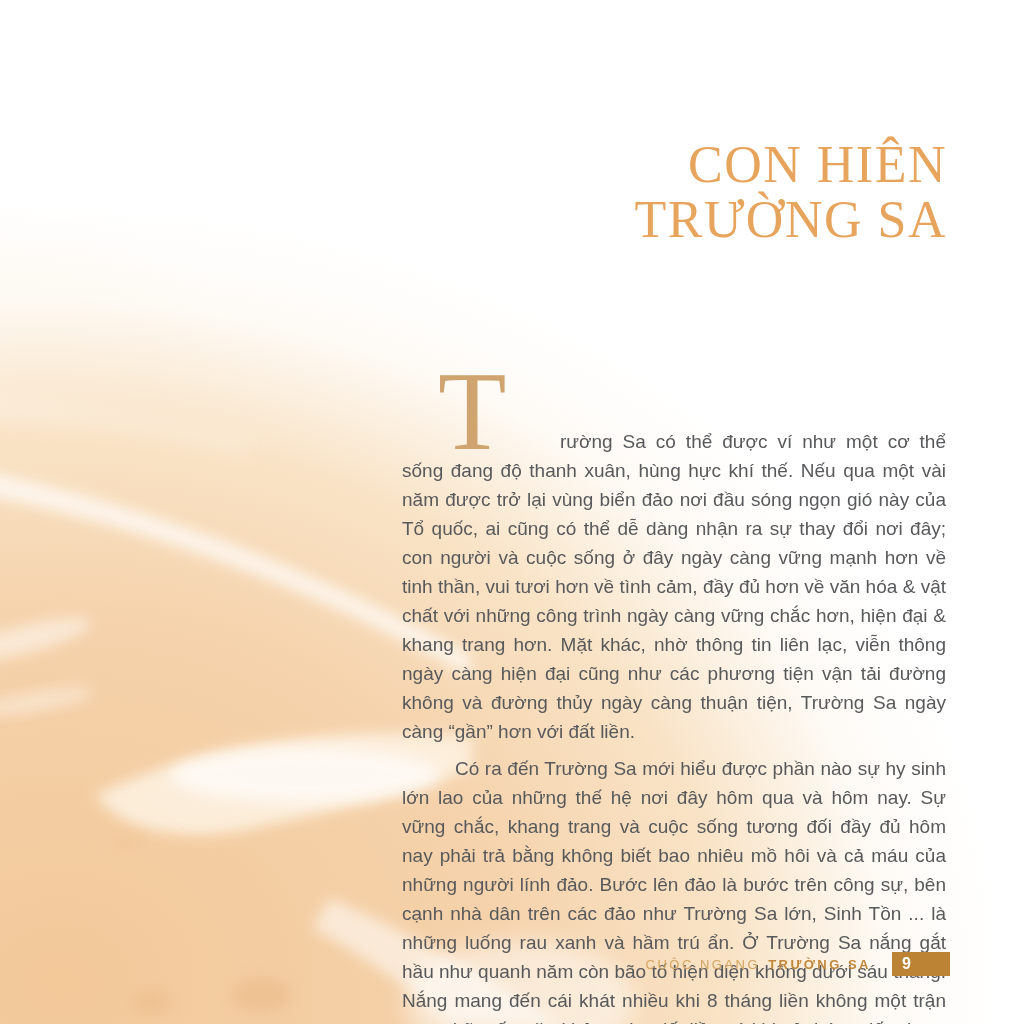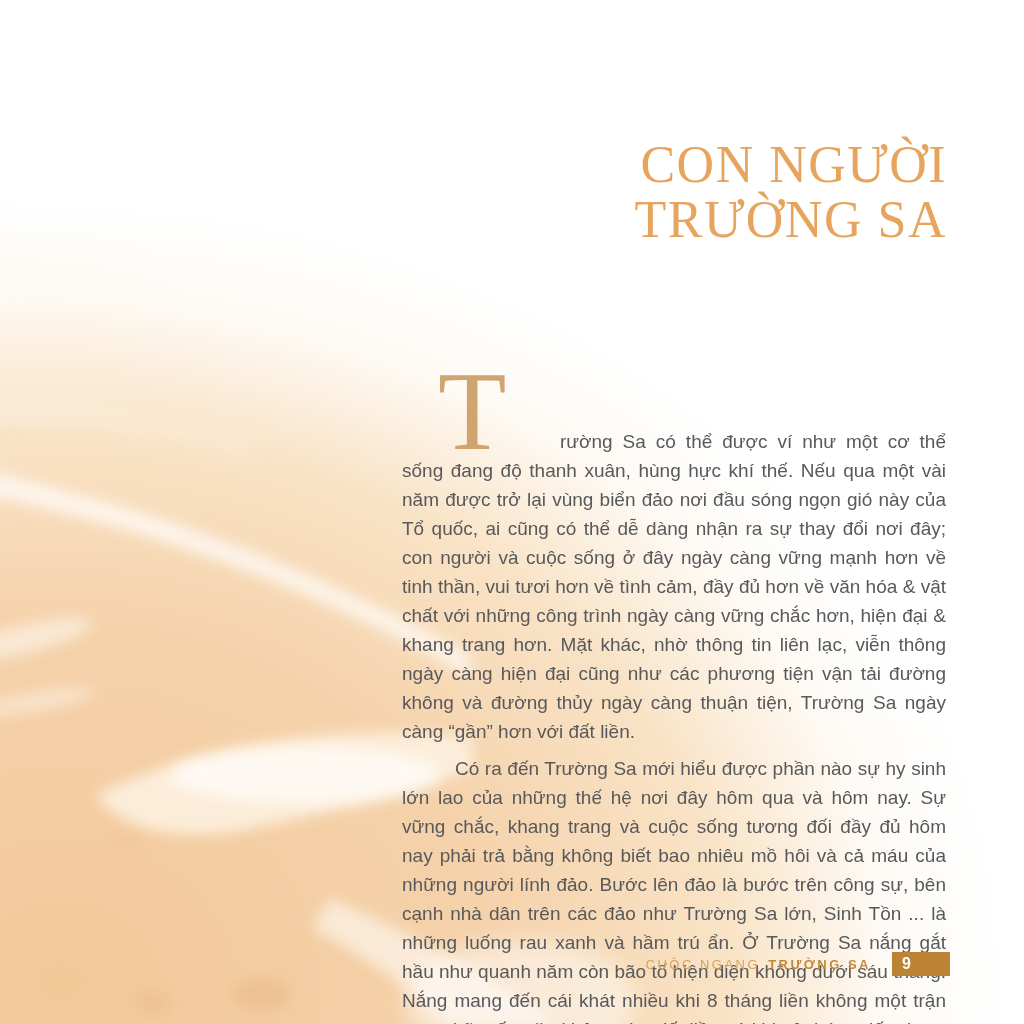--- a/index.html
+++ b/index.html
@@ -110,21 +110,21 @@
       <path d="M 330 898 C 400 928, 480 972, 560 1024 L 452 1024 C 398 978, 348 948, 312 928 Z" fill="#ffffff" opacity="0.55" filter="url(#soft)"></path>
       <ellipse cx="520" cy="1002" rx="115" ry="62" fill="#ffffff" opacity="0.5" filter="url(#softer)"></ellipse>
 
       <ellipse cx="262" cy="995" rx="30" ry="17" fill="#e8b684" opacity="0.5" filter="url(#soft)"></ellipse>
       <ellipse cx="152" cy="1002" rx="19" ry="11" fill="#e8b684" opacity="0.4" filter="url(#soft)"></ellipse>
       <ellipse cx="126" cy="842" rx="15" ry="8" fill="#eec092" opacity="0.35" filter="url(#soft)"></ellipse>
     </svg>
   </div>
 
   <header class="title">
-    <div>CON NGƯỜI</div>
+    <div>CON HIÊN</div>
     <div>TRƯỜNG SA</div>
   </header>
 
   <main class="article">
     <span class="dropcap">T</span>
     <p class="p1">rường Sa có thể được ví như một cơ thể sống đang độ thanh xuân, hùng hực khí thế. Nếu qua một vài năm được trở lại vùng biển đảo nơi đầu sóng ngọn gió này của Tổ quốc, ai cũng có thể dễ dàng nhận ra sự thay đổi nơi đây; con người và cuộc sống ở đây ngày càng vững mạnh hơn về tinh thần, vui tươi hơn về tình cảm, đầy đủ hơn về văn hóa &amp; vật chất với những công trình ngày càng vững chắc hơn, hiện đại &amp; khang trang hơn. Mặt khác, nhờ thông tin liên lạc, viễn thông ngày càng hiện đại cũng như các phương tiện vận tải đường không và đường thủy ngày càng thuận tiện, Trường Sa ngày càng “gần” hơn với đất liền.</p>
     <p class="p2">Có ra đến Trường Sa mới hiểu được phần nào sự hy sinh lớn lao của những thế hệ nơi đây hôm qua và hôm nay. Sự vững chắc, khang trang và cuộc sống tương đối đầy đủ hôm nay phải trả bằng không biết bao nhiêu mồ hôi và cả máu của những người lính đảo. Bước lên đảo là bước trên công sự, bên cạnh nhà dân trên các đảo như Trường Sa lớn, Sinh Tồn ... là những luống rau xanh và hầm trú ẩn. Ở Trường Sa nắng gắt hầu như quanh năm còn bão tố hiện diện không dưới sáu tháng. Nắng mang đến cái khát nhiều khi 8 tháng liền không một trận mưa, bão tố ngăn không cho đất liền có khi cả tháng đến được với đảo. Vậy nhưng bên cạnh những hiểm nguy rình rập là cuộc sống bình thản như trên đất liền. Đâu cũng thấy những nụ cười lạc quan, mái ngói đỏ của những công trình mới xây, những vạt rau xanh, những đàn gia súc. Hình ảnh trong quyển sách ảnh này nói về điều đó, không to tát mà bình dị như một lẽ sống lâu nay vốn có muôn đời của người Việt - sống &amp; đấu tranh để tồn tại và phát triển.</p>
   </main>
 
   <footer class="footer">

